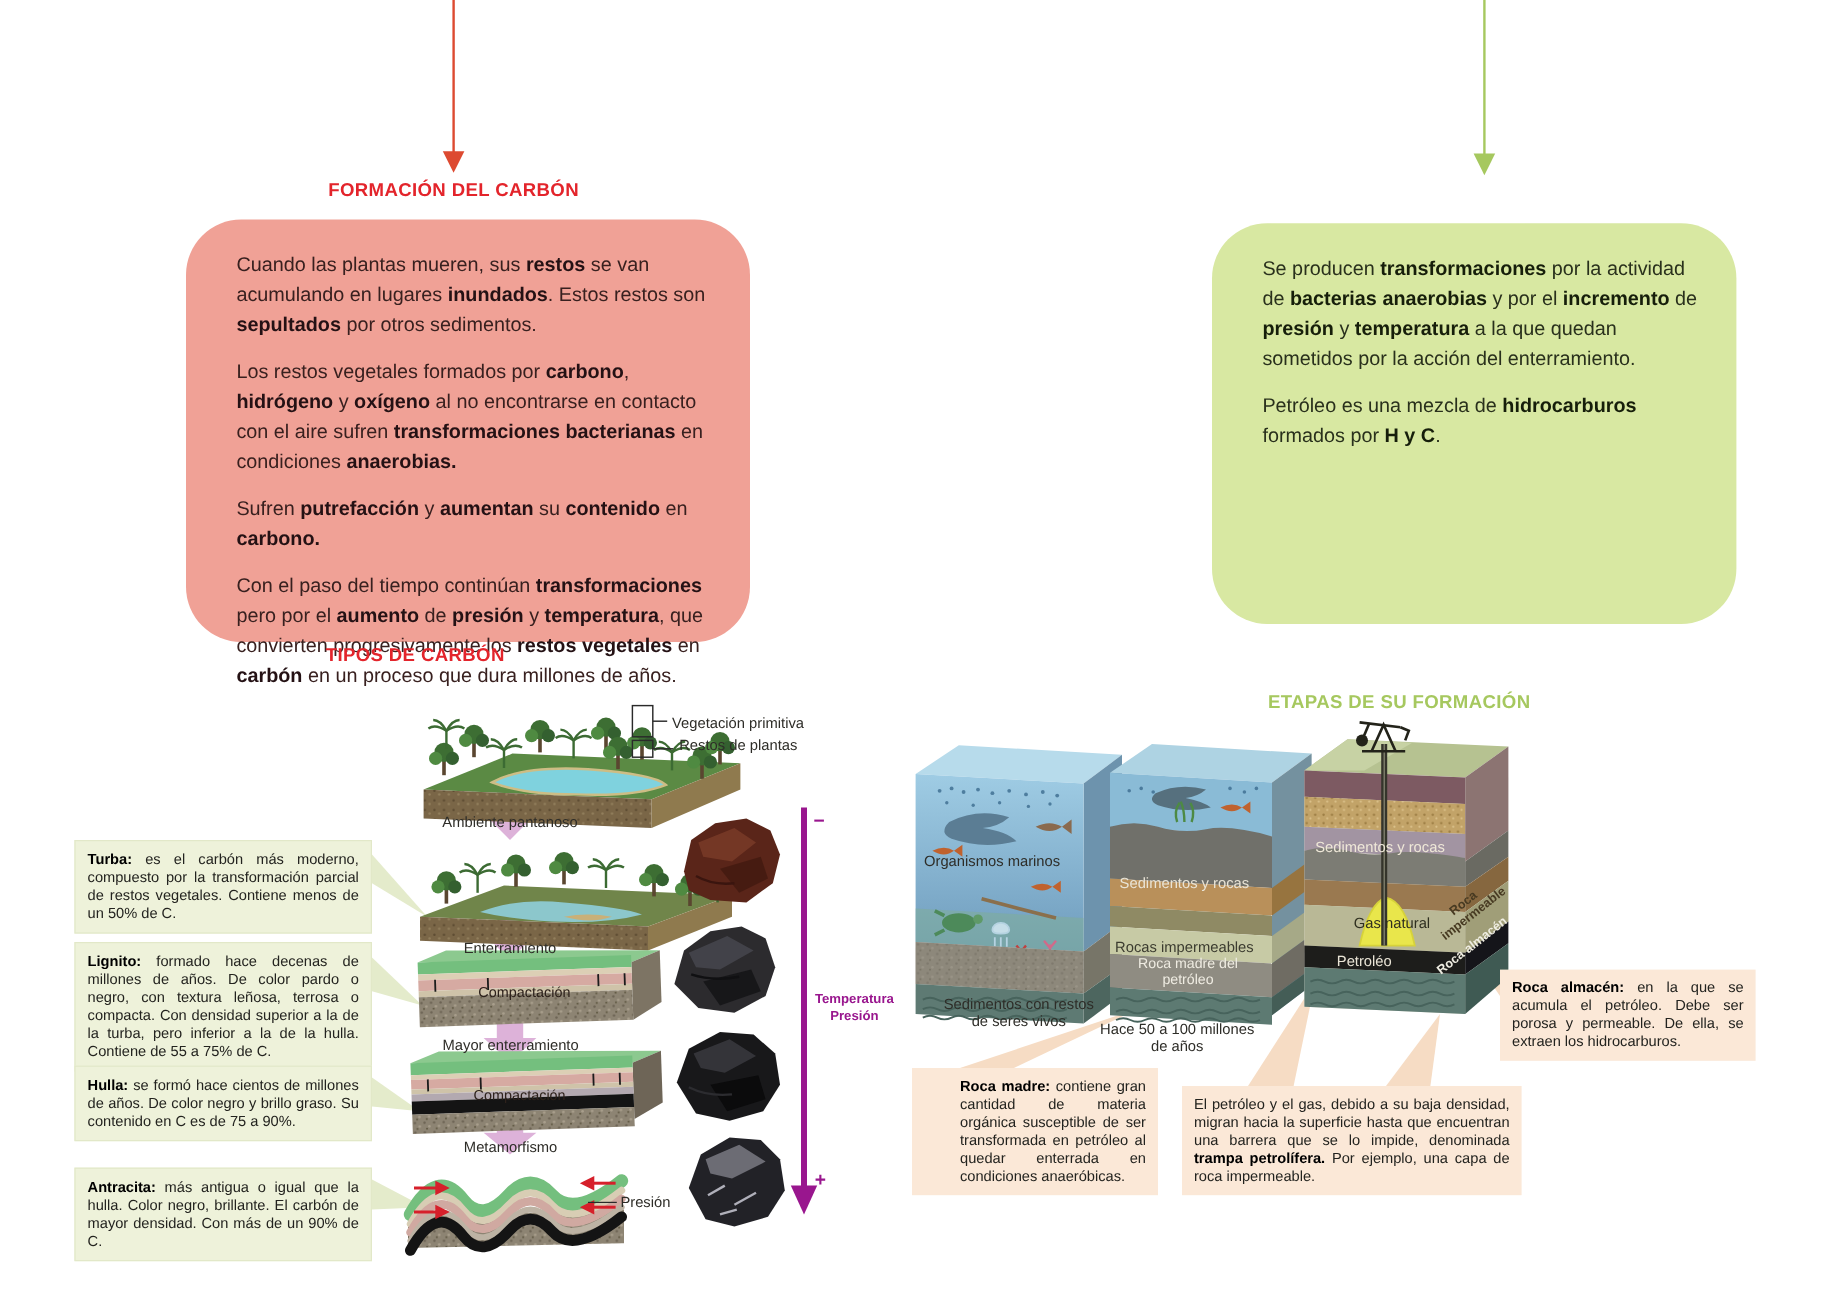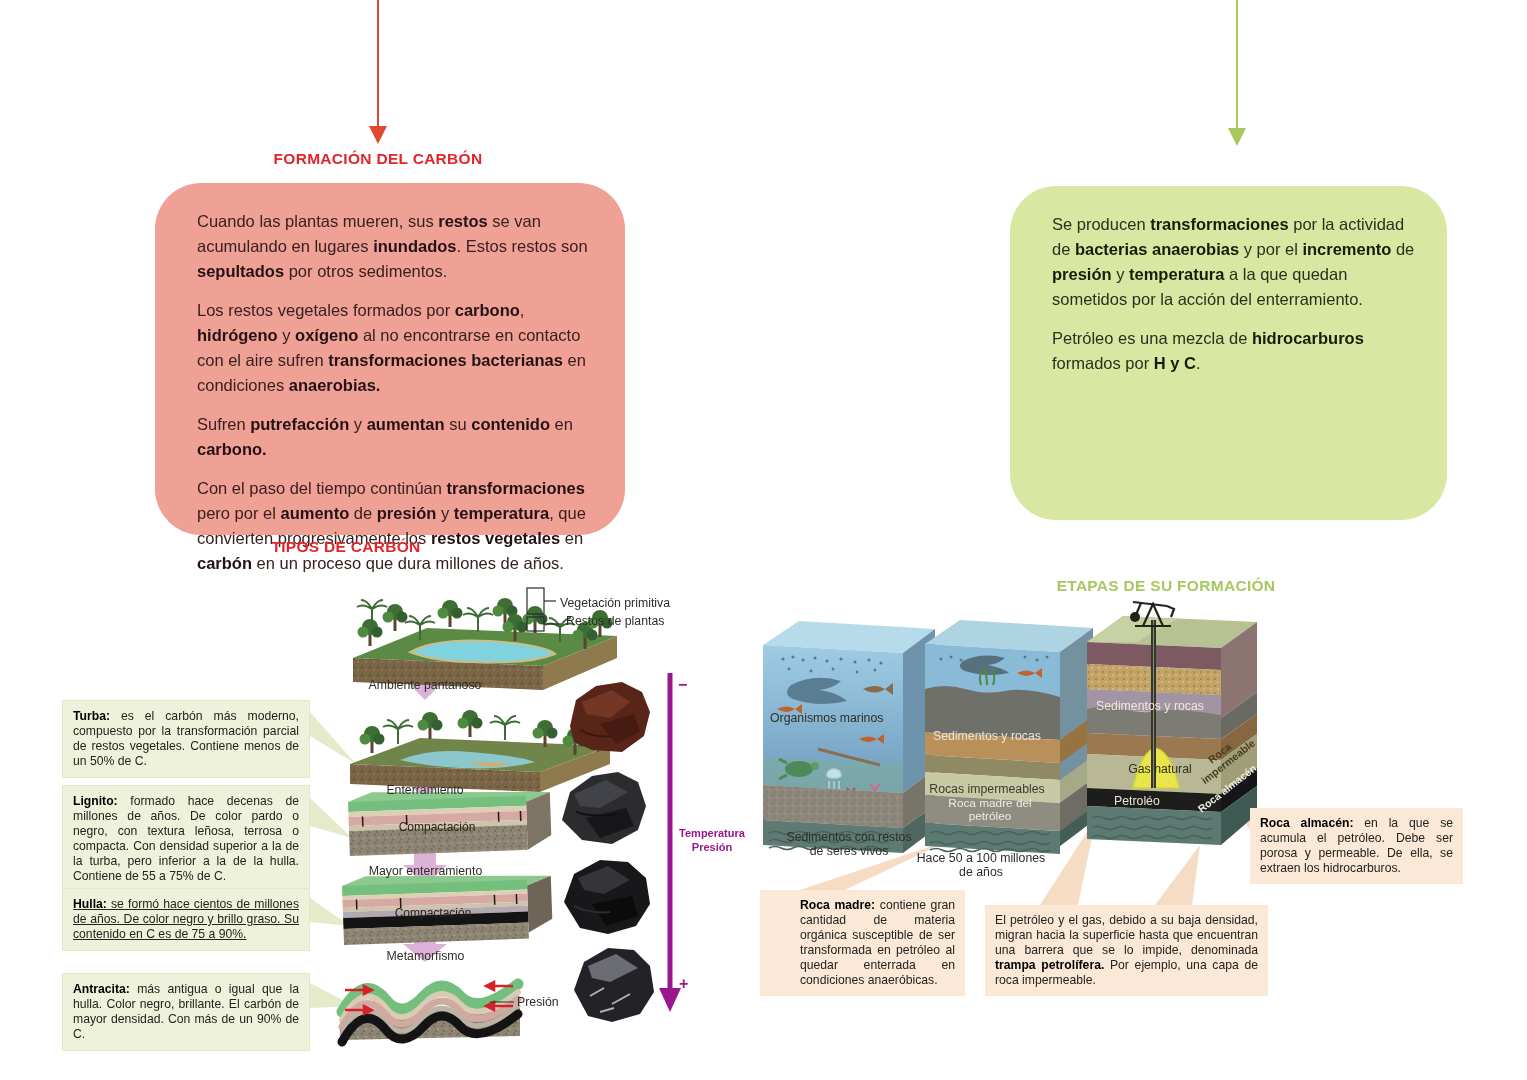--- a/index.html
+++ b/index.html
@@ -378,21 +378,21 @@
 
 <div class="abs txt axis" style="left:678px;top:676px;font-size:16px;">−</div>
 <div class="abs txt axis" style="left:679px;top:975px;font-size:16px;">+</div>
 <div class="abs txt axis center" style="left:666px;top:826px;width:92px;font-size:11px;line-height:14px;">
   <div>Temperatura</div>
   <div>Presión</div>
 </div>
 
 <div class="abs txt note note-green" style="left:62px;top:700px;width:248px;"><b>Turba:</b><span> es el carbón más moderno, compuesto por la transformación parcial de restos vegetales. Contiene menos de un 50% de C.</span></div>
 <div class="abs txt note note-green" style="left:62px;top:785px;width:248px;"><b>Lignito:</b><span> formado hace decenas de millones de años. De color pardo o negro, con textura leñosa, terrosa o compacta. Con densidad superior a la de la turba, pero inferior a la de la hulla. Contiene de 55 a 75% de C.</span></div>
-<div class="abs txt note note-green" style="left:62px;top:888px;width:248px;text-decoration:underline;"><b>Hulla:</b><span> se formó hace cientos de millones de años. De color negro y brillo graso. Su contenido en C es de 75 a 90%.</span></div>
+<div class="abs txt note note-green" style="left:62px;top:888px;width:248px;"><b>Hulla:</b><span> se formó hace cientos de millones de años. De color negro y brillo graso. Su contenido en C es de 75 a 90%.</span></div>
 <div class="abs txt note note-green" style="left:62px;top:973px;width:248px;"><b>Antracita:</b><span> más antigua o igual que la hulla. Color negro, brillante. El carbón de mayor densidad. Con más de un 90% de C.</span></div>
 
 
 <div class="abs txt bigbox greenbox" style="left:1010px;top:186px;width:437px;height:334px;">
   <p><span>Se producen </span><b>transformaciones</b><span> por la actividad de </span><b>bacterias anaerobias</b><span> y por el </span><b>incremento</b><span> de </span><b>presión</b><span> y </span><b>temperatura</b><span> a la que quedan sometidos por la acción del enterramiento.</span></p>
   <p><span>Petróleo es una mezcla de </span><b>hidrocarburos</b><span> formados por </span><b>H y C</b><span>.</span></p>
 </div>
 
 <div class="abs txt title green" style="left:1046px;top:577px;width:240px;">ETAPAS DE SU FORMACIÓN</div>
 

